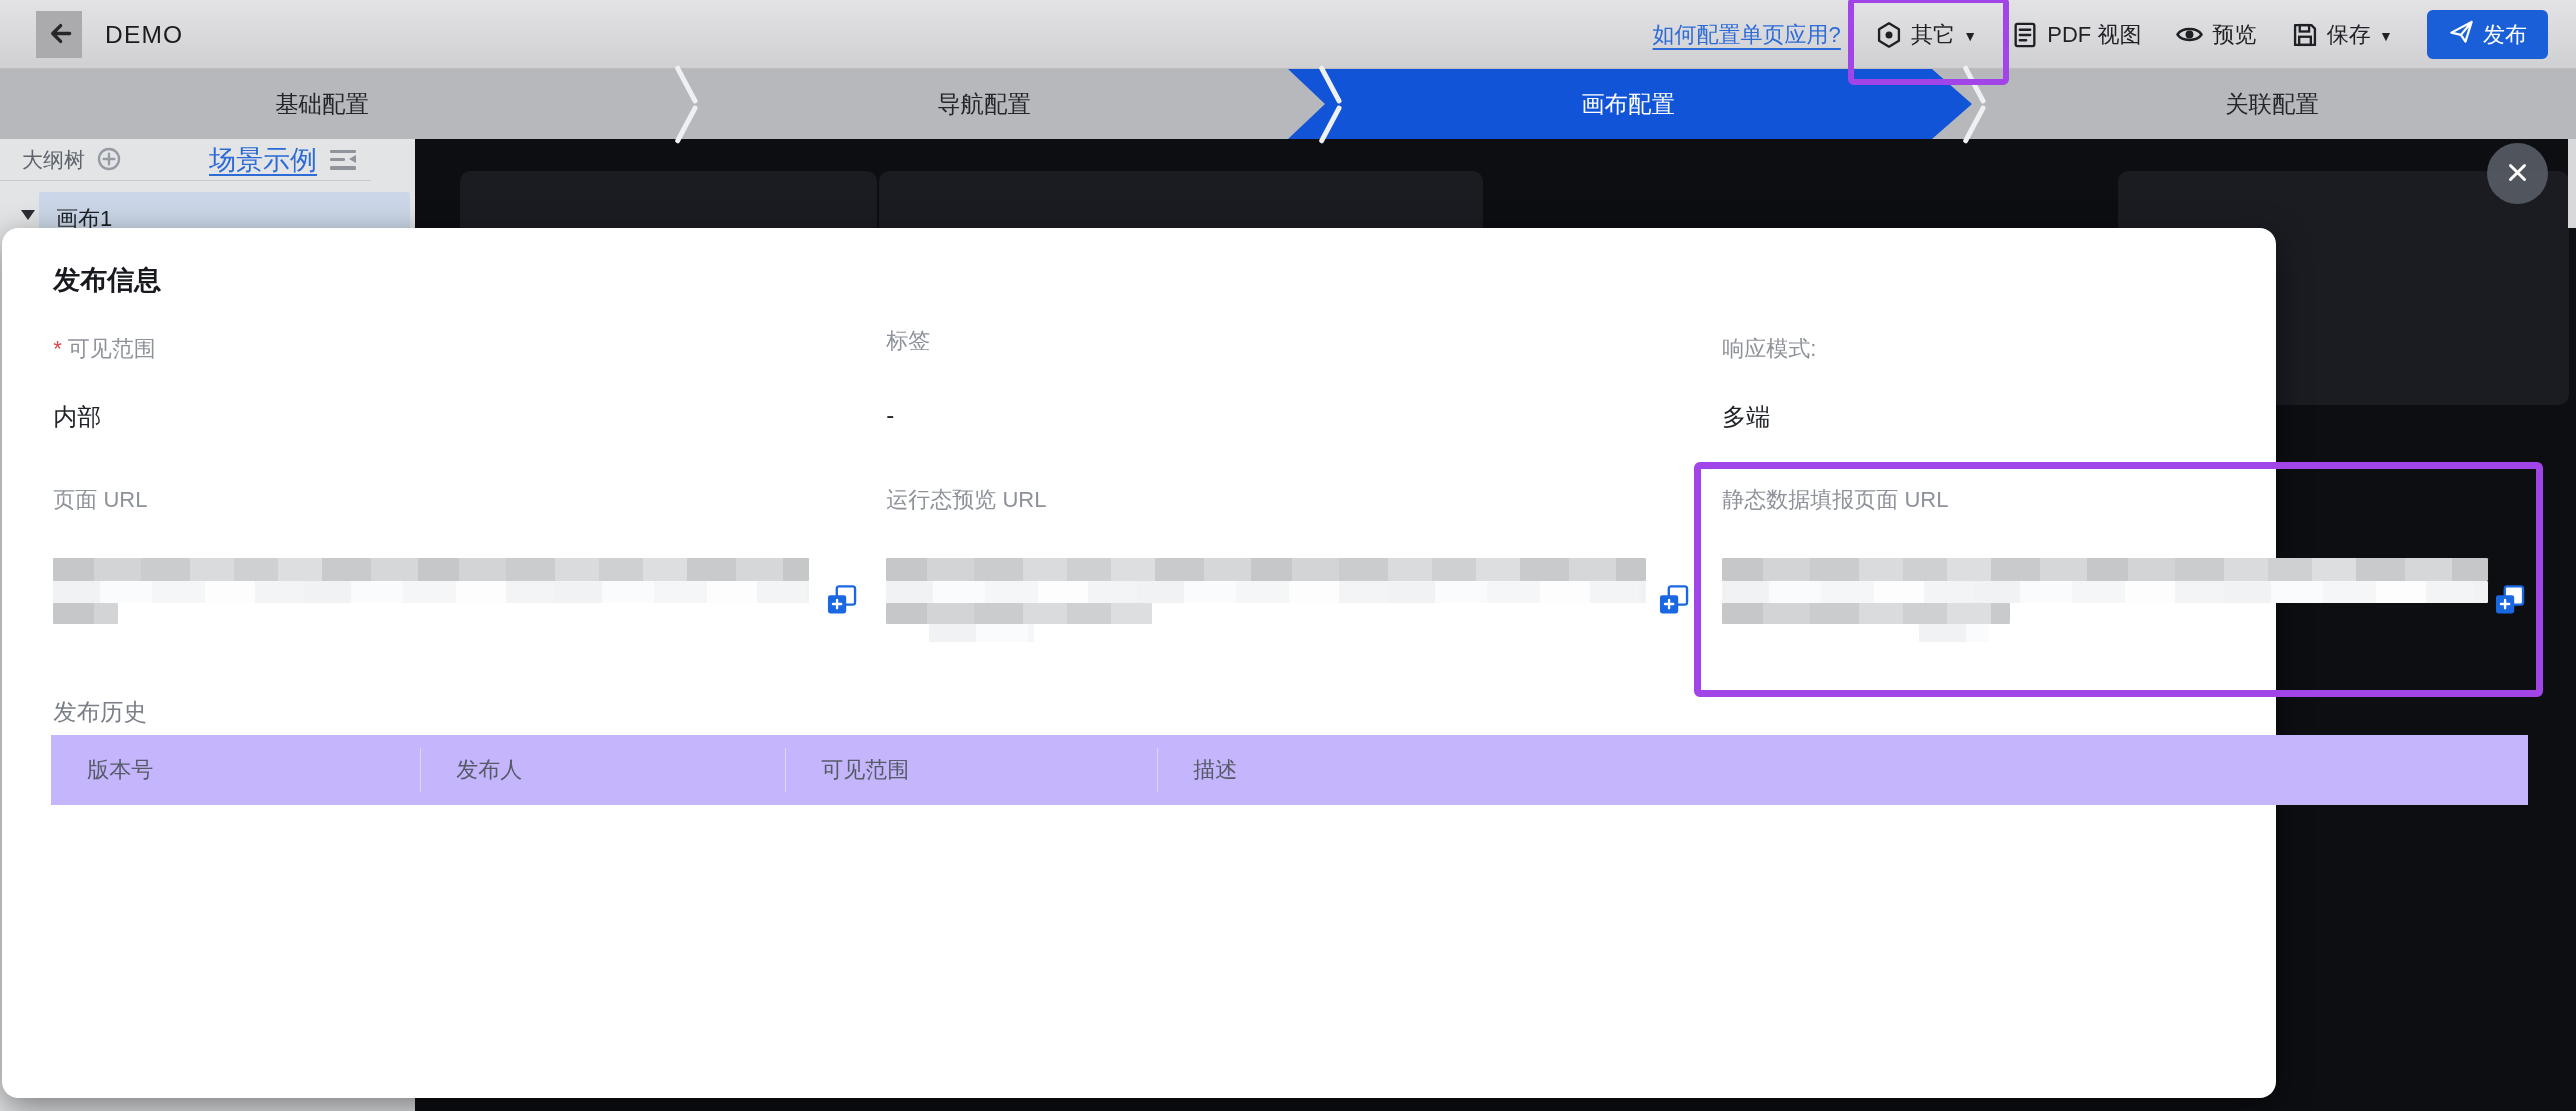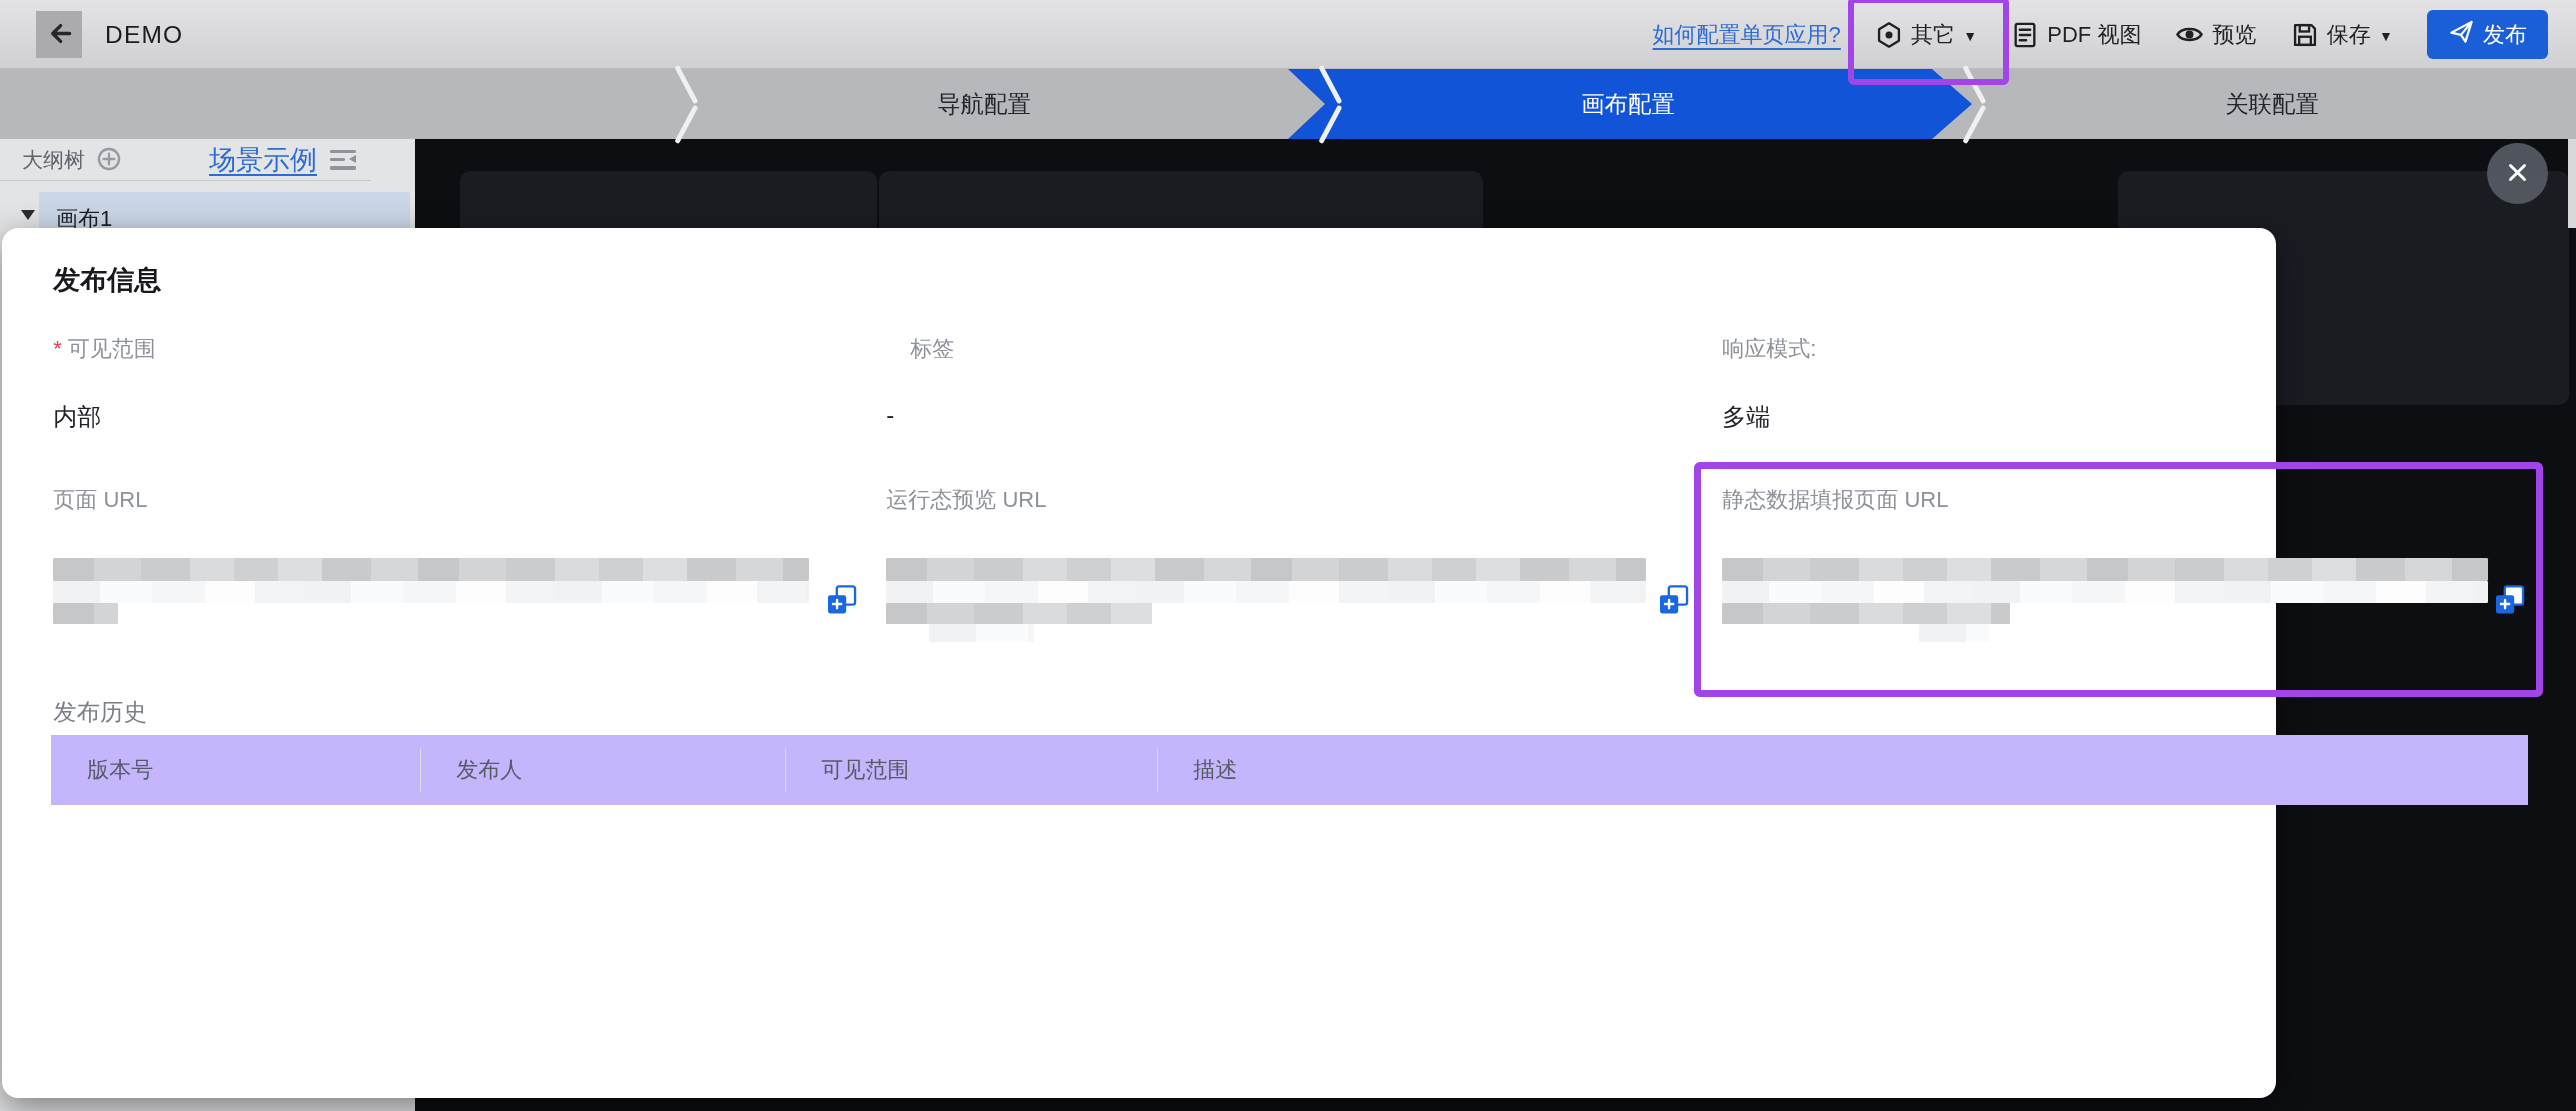--- a/index.html
+++ b/index.html
@@ -154,20 +154,21 @@
               <path d="M6 26 L42 7 L31 42 L23 30 Z M23 30 L42 7" fill="none" stroke="#ffffff" stroke-width="4" stroke-linejoin="round" stroke-linecap="round"></path>
             </svg>
         </span>
         <span>发布</span>
       </span>
     </div>
   </div>
 
   <div class="tabbar">
     <div class="tab-active-shape"></div>
+    <div class="tab-label" style="left:0;">基础配置</div>
     <div class="tab-label" style="left:662px;">导航配置</div>
     <div class="tab-label active" style="left:1306px;">画布配置</div>
     <div class="tab-label" style="left:1950px;">关联配置</div>
     <div class="chev" style="left:652px;">
         <i class="c1"></i>
         <i class="c2"></i>
       </div>
     <div class="chev" style="left:1296px;">
         <i class="c1"></i>
         <i class="c2"></i>
@@ -225,21 +226,21 @@
   </div>
 
   <div class="modal">
     <div class="m-title">发布信息</div>
 
     <div class="f-label" style="left:51px; top:106px;">
       <span class="req">*</span><span>可见范围</span>
     </div>
     <div class="f-value" style="left:51px; top:173px;">内部</div>
 
-    <div class="f-label" style="left:884px; top:106px;margin-left:24px;">标签</div>
+    <div class="f-label" style="left:884px; top:98px;">标签</div>
     <div class="f-value" style="left:884px; top:173px;">-</div>
 
     <div class="f-label" style="left:1720px; top:106px;">响应模式:</div>
     <div class="f-value" style="left:1720px; top:173px;">多端</div>
 
     <div class="f-label" style="left:51px; top:257px;">页面 URL</div>
     <div class="mosaic mz mz-strong" style="left:51px; top:330px; width:756px; height:23.4px;"></div>
     <div class="mosaic mz mz-faint" style="left:51px; top:353px; width:756px; height:22px;"></div>
     <div class="mosaic mz mz-strong" style="left:51px; top:375px; width:65px; height:21px;"></div>
     <span class="copy-ic" style="left:823px; top:356px;">

